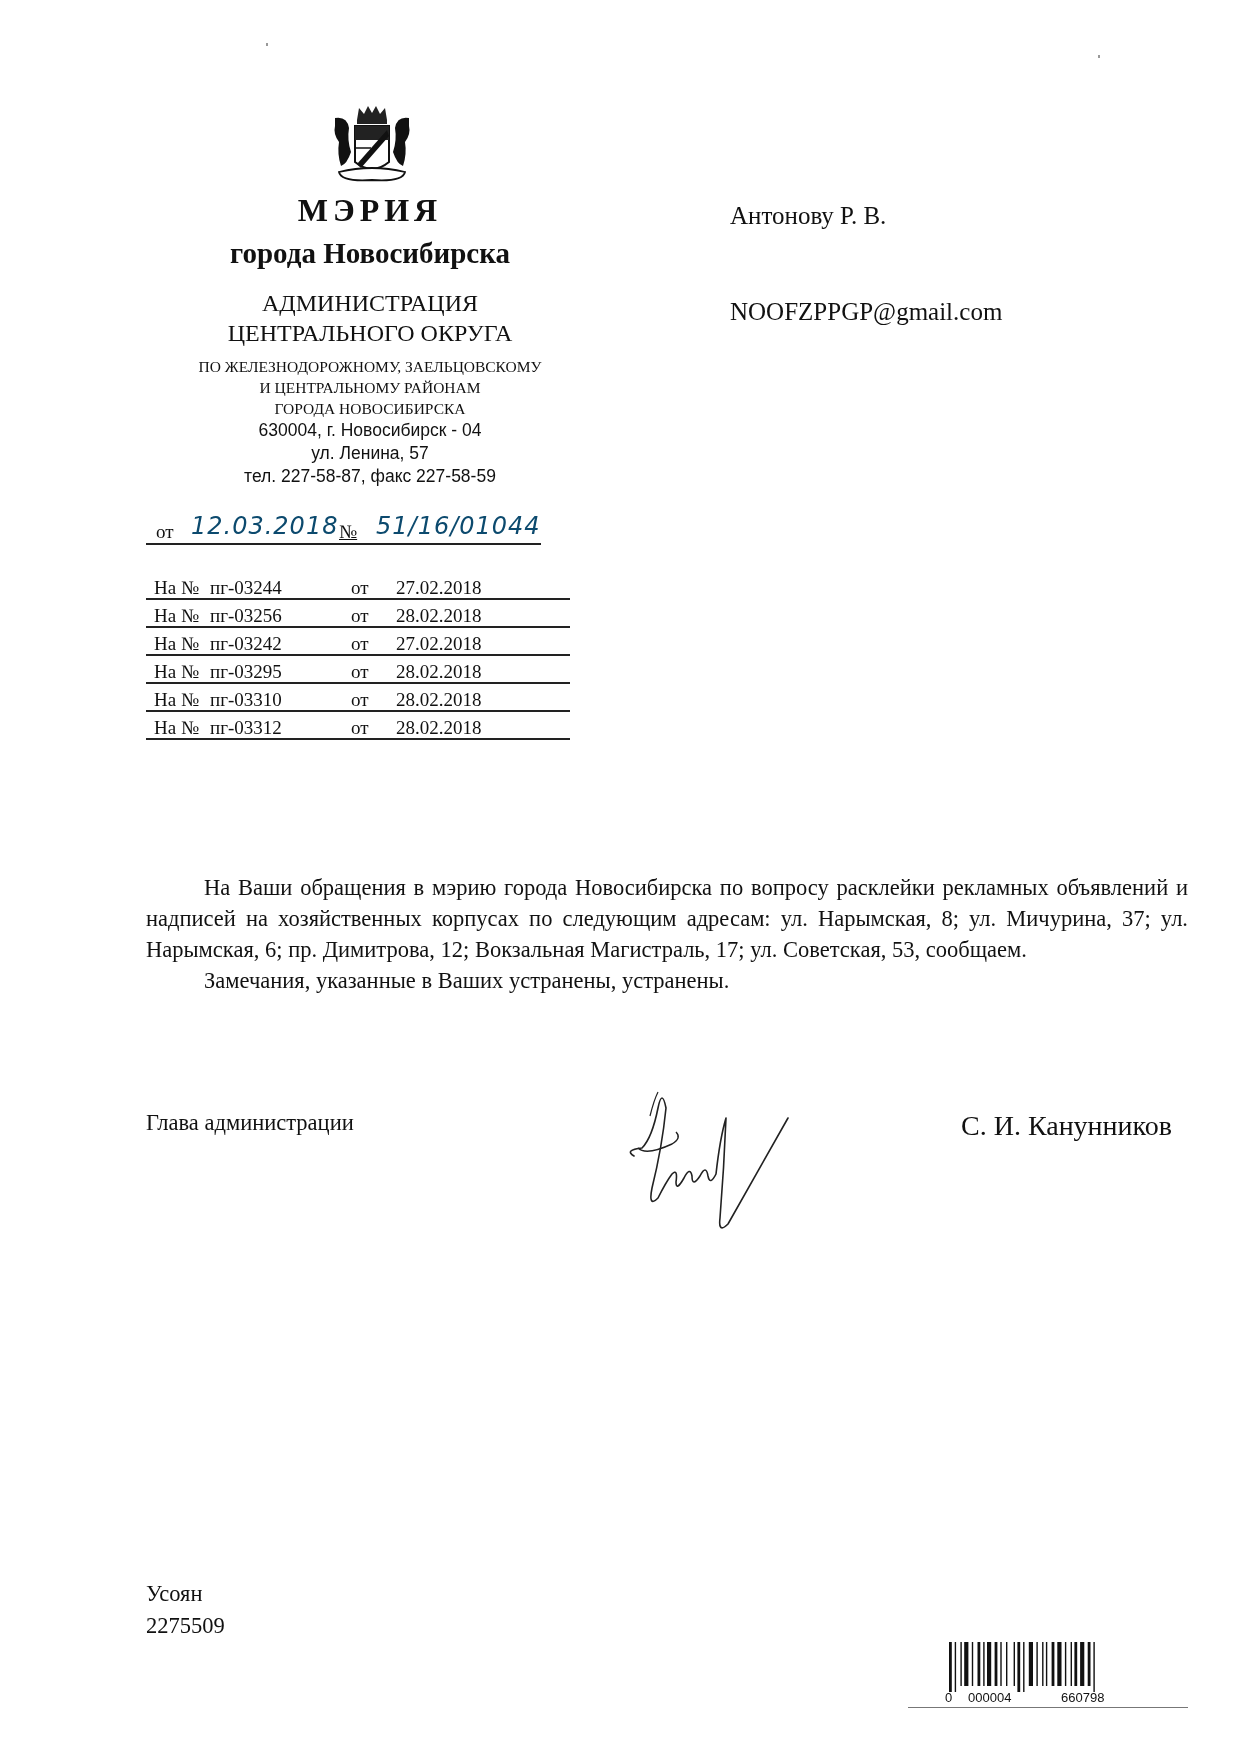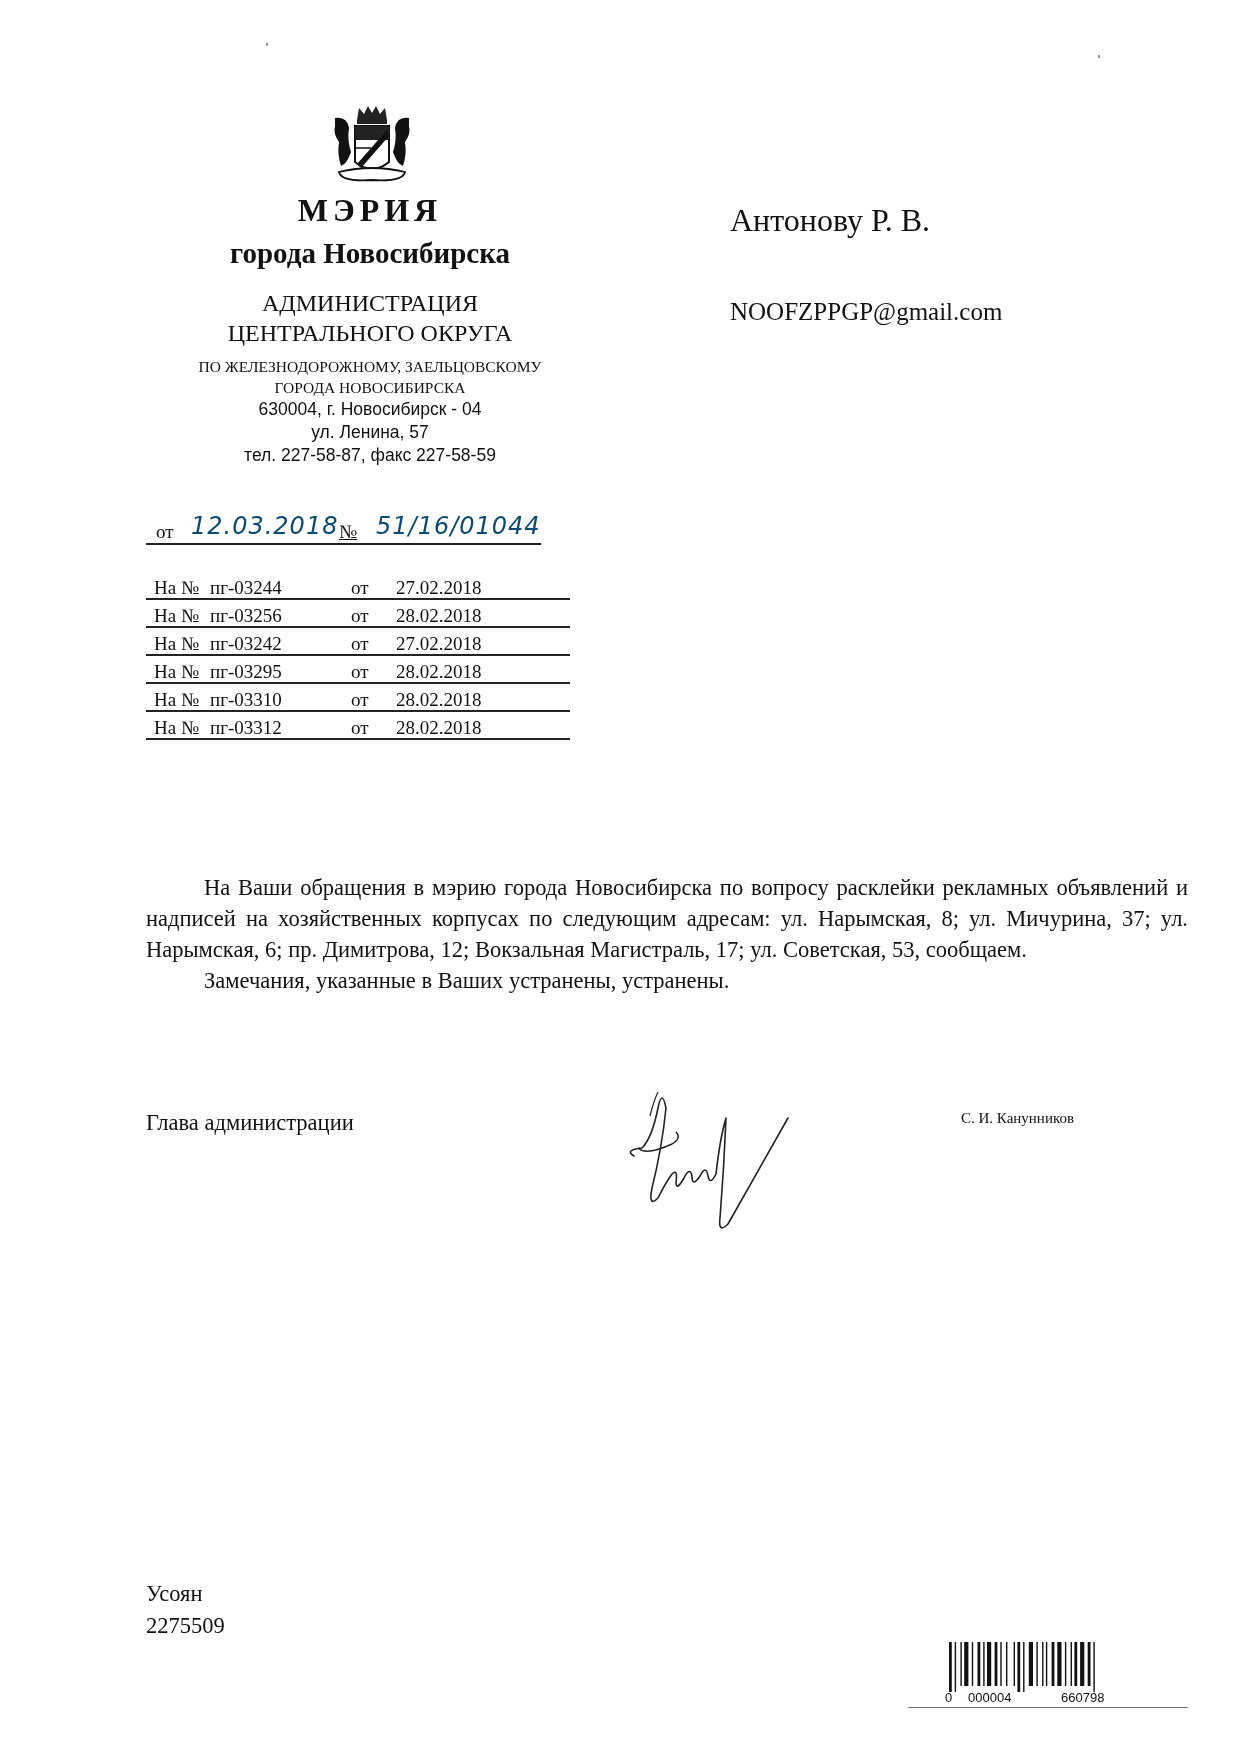--- a/index.html
+++ b/index.html
@@ -6,33 +6,33 @@
   body { width: 1240px; height: 1754px; position: relative; overflow: hidden; color: #111; font-family: "Liberation Serif", serif; }
   .abs { position: absolute; }
   .center-col { position: absolute; left: 130px; width: 480px; text-align: center; }
   .emblem { left: 325px; top: 100px; width: 94px; height: 92px; }
   .title-main { top: 192px; font-size: 32px; font-weight: bold; letter-spacing: 5px; }
   .title-sub { top: 237px; font-size: 29px; font-weight: bold; }
   .admin1 { top: 290px; font-size: 24px; text-align: center; }
   .admin2 { top: 320px; font-size: 24px; }
   .admin-small { font-size: 15.5px; line-height: 21px; }
   .addr { font-family: "Liberation Sans", sans-serif; font-size: 17.5px; line-height: 23px; }
-  .recipient { left: 730px; top: 202px; font-size: 32px; font-family: Liberation Serif, serif; }
+  .recipient { left: 730px; top: 202px; font-size: 25px; font-family: Liberation Serif, serif; }
   .email { left: 730px; top: 298px; font-size: 25px; }
   .outgoing { left: 146px; top: 505px; width: 395px; height: 38px; border-bottom: 2px solid #222; }
   .outgoing .lbl { position: absolute; font-size: 19px; bottom: 0px; }
   .hand { position: absolute; font-family: "DejaVu Sans", sans-serif; font-style: italic; font-size: 24px; font-weight: 300; color: #0c4a6e; bottom: 3px; letter-spacing: 1px; }
   .refs { left: 146px; top: 572px; width: 424px; }
   .ref-row { position: relative; height: 26px; border-bottom: 2px solid #222; font-size: 19px; }
   .ref-row span { position: absolute; bottom: -1px; }
   .body-text { left: 146px; top: 872px; width: 1042px; font-size: 22.5px; line-height: 31px; text-align: justify; }
   .body-text p { margin: 0; }
   .body-text .indent { text-indent: 58px; }
   .signer-title { left: 146px; top: 1110px; font-size: 22.5px; }
-  .signer-name { left: 961px; top: 1110px; font-size: 15px; text-align: center; }
+  .signer-name { left: 961px; top: 1110px; font-size: 28px; text-align: center; }
   .signature { left: 612px; top: 1078px; width: 210px; height: 160px; }
   .executor { left: 146px; top: 1578px; font-size: 22.5px; line-height: 32px; }
   .barcode { left: 945px; top: 1640px; width: 210px; height: 60px; }
   .barcode-digits { font-family: "Liberation Sans", sans-serif; font-size: 13px; position: absolute; top: 1690px; }
   .bottom-rule { left: 908px; top: 1707px; width: 280px; height: 1px; background: #777; }
   .speck { width: 2px; height: 3px; background: #999; }
 </style>
 </head>
 <body>
 
@@ -55,20 +55,21 @@
 
   <path d="M14 72 Q47 64 80 72 Q78 82 47 80 Q16 82 14 72 Z" fill="#fff" stroke="#111" stroke-width="1.8"></path>
 </svg>
 
 <div class="center-col title-main">МЭРИЯ</div>
 <div class="center-col title-sub">города Новосибирска</div>
 <div class="center-col admin1">АДМИНИСТРАЦИЯ</div>
 <div class="center-col admin2">ЦЕНТРАЛЬНОГО ОКРУГА</div>
 <div class="center-col" style="top:356px;">
   <div class="admin-small">ПО ЖЕЛЕЗНОДОРОЖНОМУ, ЗАЕЛЬЦОВСКОМУ</div>
+  <div class="admin-small">И ЦЕНТРАЛЬНОМУ РАЙОНАМ</div>
   <div class="admin-small">ГОРОДА НОВОСИБИРСКА</div>
   <div class="addr">630004, г. Новосибирск - 04</div>
   <div class="addr">ул. Ленина, 57</div>
   <div class="addr">тел. 227-58-87, факс 227-58-59</div>
 </div>
 
 <div class="abs outgoing">
   <span class="lbl" style="left:10px;">от</span>
   <span class="hand" style="left:45px;">12.03.2018</span>
   <span class="lbl" style="left:193px;text-decoration:underline;">№</span>

